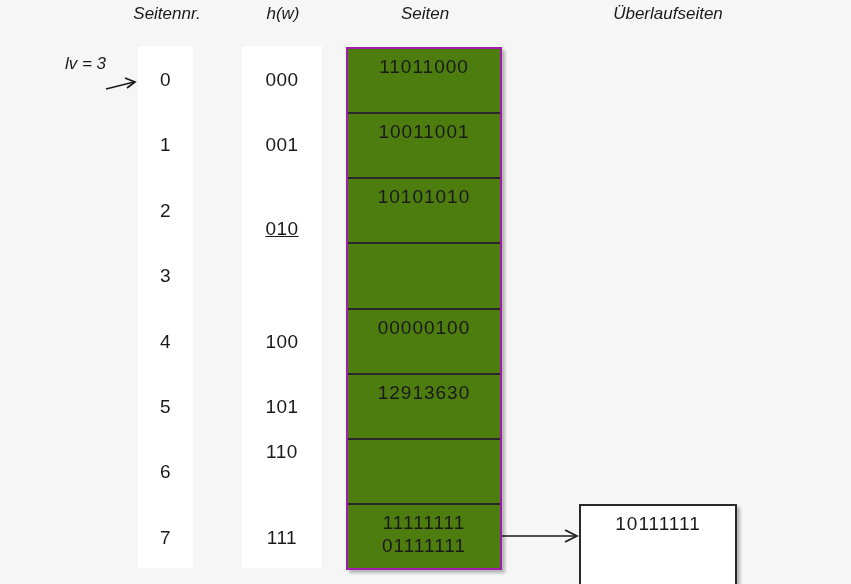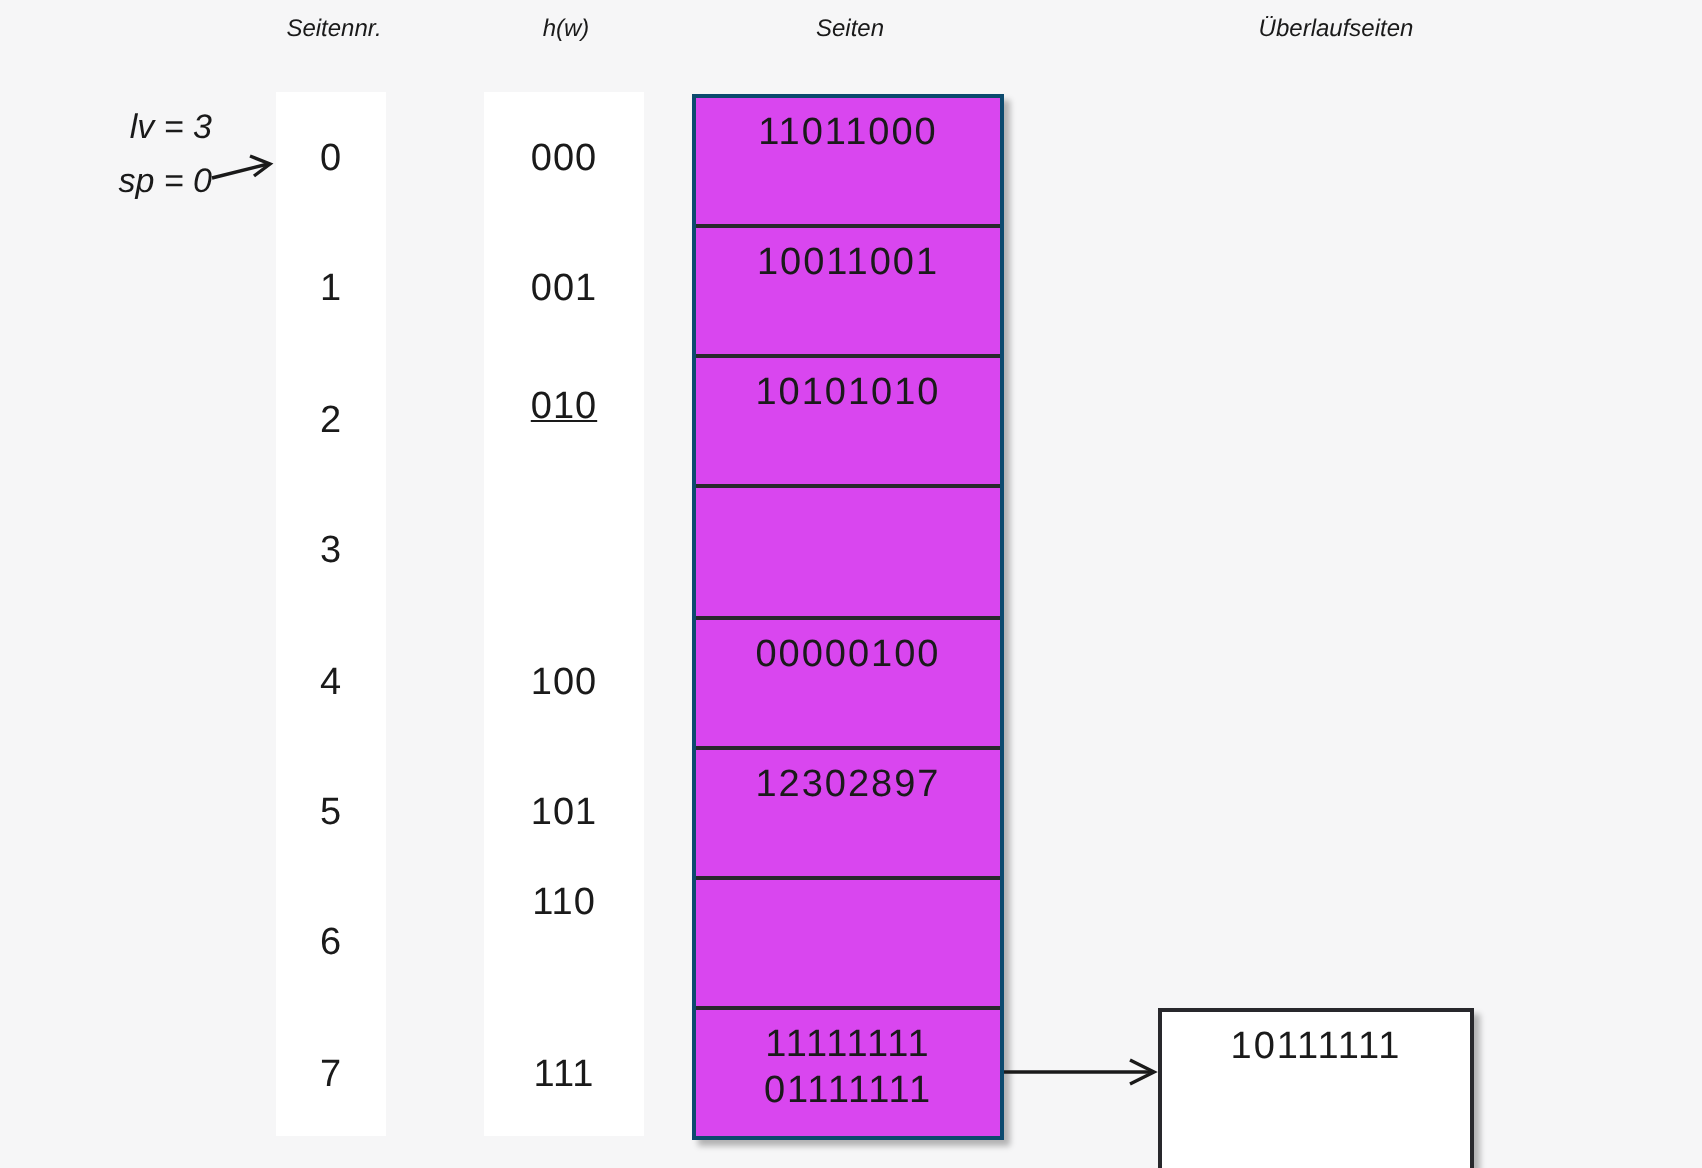--- a/index.html
+++ b/index.html
@@ -8,21 +8,21 @@
     width:851px;height:584px;
     background:#f6f6f7;
     font-family:"Liberation Sans", sans-serif;
     color:#1a1a1a;
     overflow:hidden;
   }
   .col-header{
     position:absolute;top:3px;
     transform:translateX(-50%);
     font-style:italic;
-    font-size:12px;
+    font-size:17px;
     line-height:22px;
     white-space:nowrap;
   }
   .annotation{
     position:absolute;left:28px;top:50px;width:78px;
     font-style:italic;font-size:17px;line-height:27px;
     text-align:right;white-space:nowrap;
   }
   .ann-arrow{position:absolute;left:103px;top:76px;}
   .strip{
@@ -33,22 +33,22 @@
   .rowlabel{
     position:absolute;height:65px;
     display:flex;align-items:center;justify-content:center;
     font-size:19px;letter-spacing:0.5px;
   }
   .rowlabel.nr{left:138px;width:55px;}
   .rowlabel.hw{left:242px;width:80px;}
   .bucket-box{
     position:absolute;left:346px;top:47px;width:156px;height:523px;
     box-sizing:border-box;
-    background:#d946ef;
-    border:2px solid #0c4a6e;
+    background:#4d7c0f;
+    border:2px solid #a21caf;
     box-shadow:3px 3px 3px rgba(0,0,0,0.28);
     display:flex;flex-direction:column;
   }
   .bucket-cell{
     flex:1;
     box-sizing:border-box;
     padding-top:6px;
     text-align:center;
   }
   .bucket-cell + .bucket-cell{border-top:2px solid #28282c;}
@@ -74,42 +74,41 @@
 
 <div class="stage">
 
   <div class="col-header" style="left:167px;">Seitennr.</div>
   <div class="col-header" style="left:283px;">h(w)</div>
   <div class="col-header" style="left:425px;">Seiten</div>
   <div class="col-header" style="left:668px;">Überlaufseiten</div>
 
   <div class="annotation">
     <div>lv = 3</div>
-    <div>sp = 0</div>
   </div>
   <svg class="ann-arrow" width="38" height="18">
     <line x1="3" y1="13" x2="31" y2="6"></line>
     <polyline points="22,2 32,6 24,12"></polyline>
   </svg>
 
   <div class="strip nr"></div>
   <div class="strip hw"></div>
 
   <div class="rowlabel nr" style="top:47px;">0</div>
   <div class="rowlabel nr" style="top:112px;">1</div>
   <div class="rowlabel nr" style="top:178px;">2</div>
   <div class="rowlabel nr" style="top:243px;">3</div>
   <div class="rowlabel nr" style="top:309px;">4</div>
   <div class="rowlabel nr" style="top:374px;">5</div>
   <div class="rowlabel nr" style="top:439px;">6</div>
   <div class="rowlabel nr" style="top:505px;">7</div>
 
   <div class="rowlabel hw" style="top:47px;">000</div>
   <div class="rowlabel hw" style="top:112px;text-align:right;">001</div>
-  <div class="rowlabel hw" style="top:171px;text-decoration:underline;">010</div>
+  <div class="rowlabel hw" style="top:196px;text-decoration:underline;">010</div>
   <div class="rowlabel hw" style="top:309px;">100</div>
   <div class="rowlabel hw" style="top:374px;">101</div>
   <div class="rowlabel hw" style="top:419px;">110</div>
   <div class="rowlabel hw" style="top:505px;">111</div>
 
   <div class="bucket-box">
     <div class="bucket-cell">
       <span class="cell-line">11011000</span>
       <span class="cell-line"></span>
     </div>
@@ -122,21 +121,21 @@
     </div>
     <div class="bucket-cell">
       <span class="cell-line"></span>
       <span class="cell-line"></span>
     </div>
     <div class="bucket-cell">
       <span class="cell-line">00000100</span>
       <span class="cell-line"></span>
     </div>
     <div class="bucket-cell">
-      <span class="cell-line">12302897</span>
+      <span class="cell-line">12913630</span>
     </div>
     <div class="bucket-cell">
       <span class="cell-line"></span>
       <span class="cell-line"></span>
     </div>
     <div class="bucket-cell">
       <span class="cell-line">11111111</span>
       <span class="cell-line">01111111</span>
     </div>
   </div>

